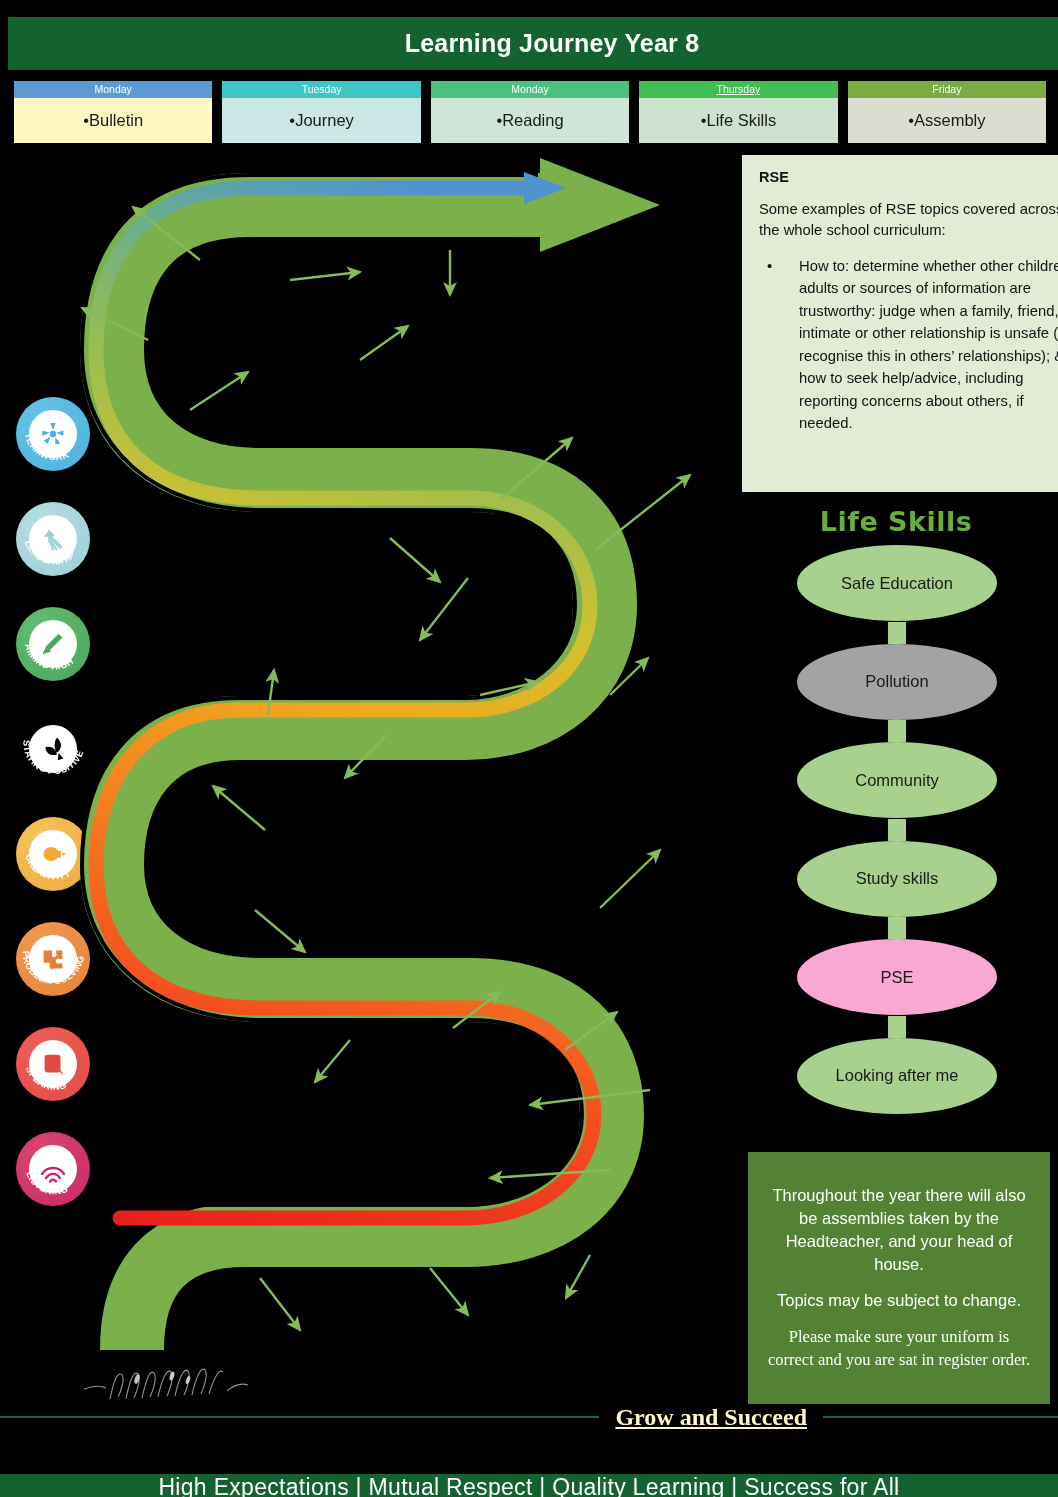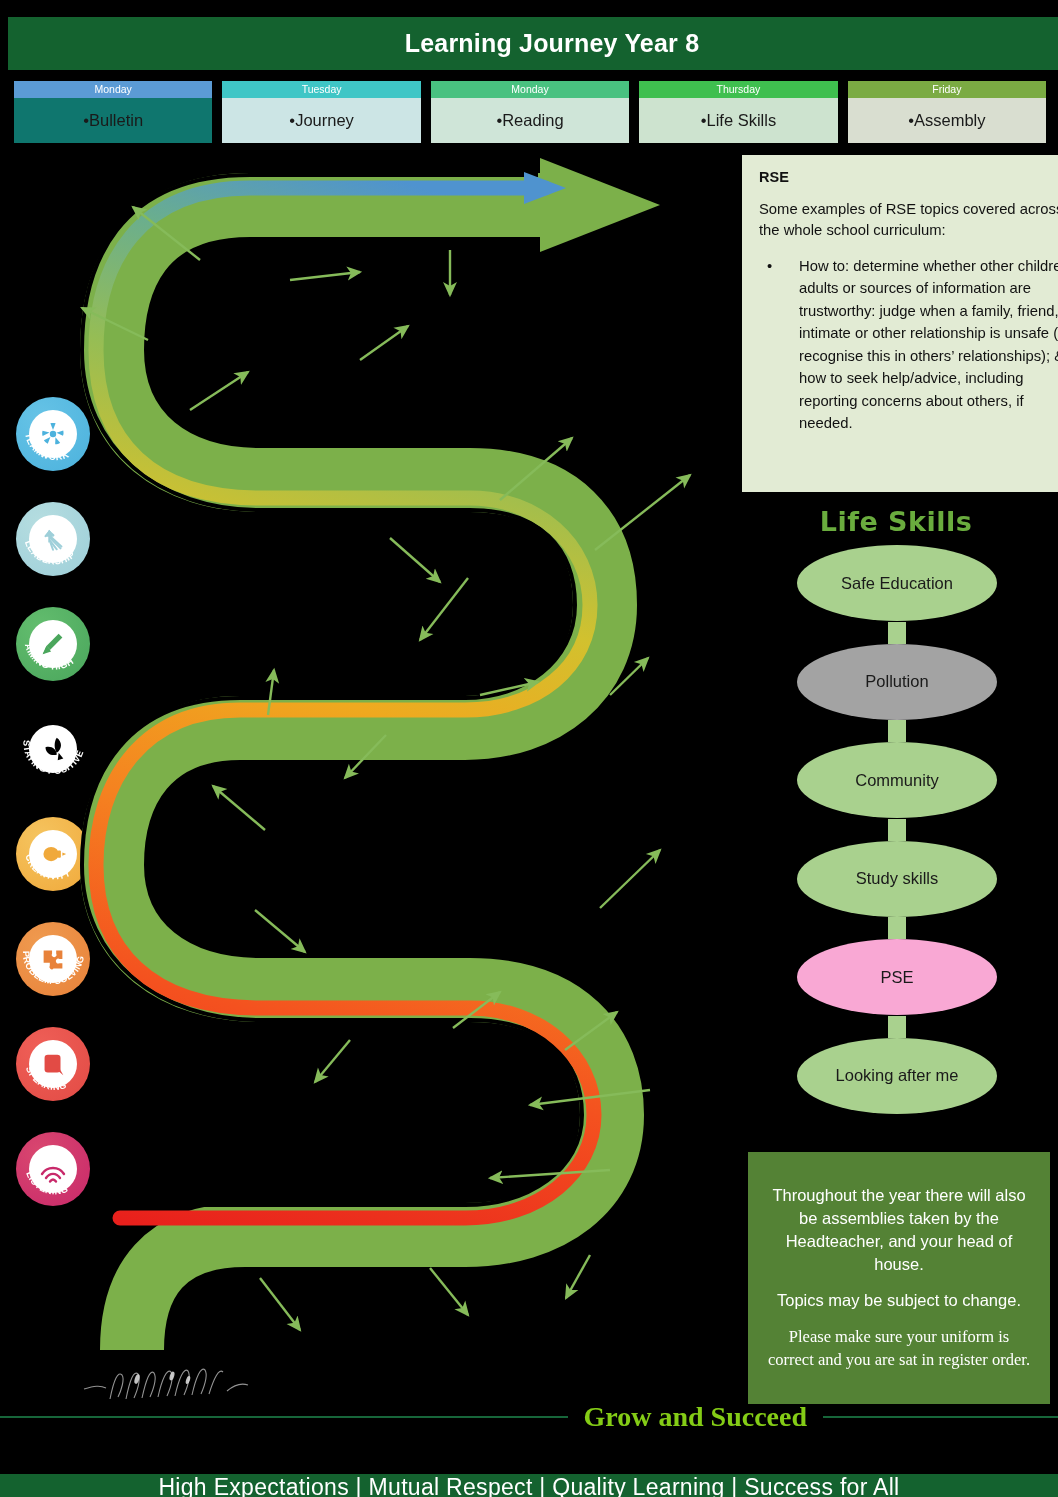--- a/index.html
+++ b/index.html
@@ -94,22 +94,23 @@
   }
   #note-box p:last-child{margin-bottom:0;font-family:Liberation Serif, serif;}
 
   
   #grow{
     position:absolute;left:0;top:1400px;width:1058px;height:34px;
     display:flex;align-items:center;
   }
   #grow .rule{height:2px;background:#17663a;flex:1;}
   #grow .gs{
-    color:#84cc16;font-size:28px;font-weight:bold;padding:0 16px;white-space:nowrap;
+    color:#fef9c3;font-size:24px;font-weight:bold;padding:0 16px;white-space:nowrap;
     font-family:"Liberation Serif", serif;
+    text-decoration:underline;
   }
   #grow .rule.left{margin-left:0px;}
   #grow .rule.right{max-width:235px;}
 
   
   #signature{
     position:absolute;left:80px;top:1355px;width:240px;height:55px;opacity:.85;
   }
 
   
@@ -127,32 +128,32 @@
 
 <div class="stage">
 
   <div id="title-bar">
     <span class="t">Learning Journey Year 8</span>
   </div>
 
   <div id="days">
       <div class="day-card">
         <div class="day-head" style="background: rgb(91, 155, 213);">Monday</div>
-        <div class="day-body" style="background: #0f766e;">•Bulletin</div>
+        <div class="day-body" style="background: #fef9c3;">•Bulletin</div>
       </div>
       <div class="day-card">
         <div class="day-head" style="background: rgb(63, 198, 198);">Tuesday</div>
         <div class="day-body" style="background: rgb(204, 229, 229);">•Journey</div>
       </div>
       <div class="day-card">
         <div class="day-head" style="background: rgb(73, 193, 128);">Monday</div>
         <div class="day-body" style="background: rgb(207, 229, 216);">•Reading</div>
       </div>
       <div class="day-card">
-        <div class="day-head" style="background: rgb(63, 191, 79);">Thursday</div>
+        <div class="day-head" style="background: rgb(63, 191, 79); text-decoration: underline;">Thursday</div>
         <div class="day-body" style="background: rgb(205, 227, 207);">•Life Skills</div>
       </div>
       <div class="day-card">
         <div class="day-head" style="background: rgb(123, 171, 67);">Friday</div>
         <div class="day-body" style="background: rgb(217, 222, 208);">•Assembly</div>
       </div>
     </div>
 
   <div id="badges">
       <div class="badge" style="background: radial-gradient(circle at 32% 28%, rgb(102, 195, 230), rgb(76, 178, 221));">

